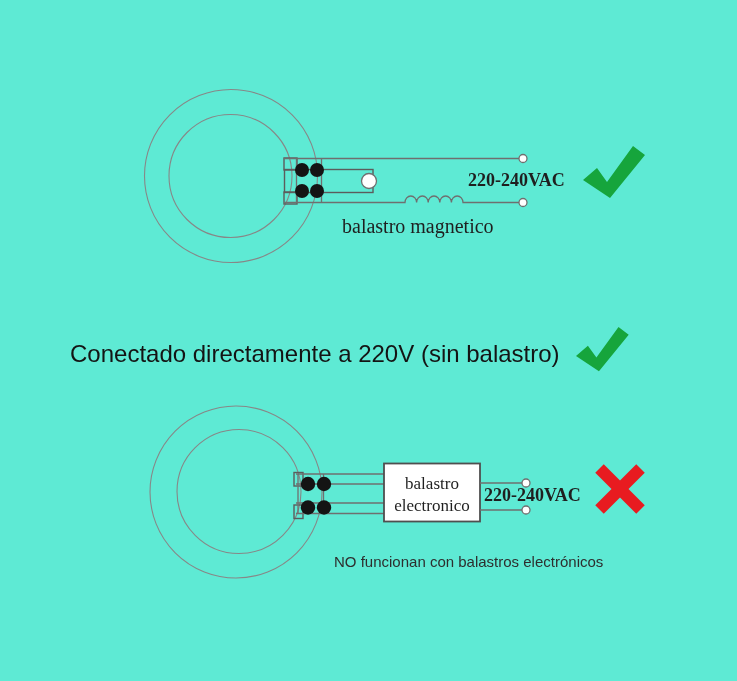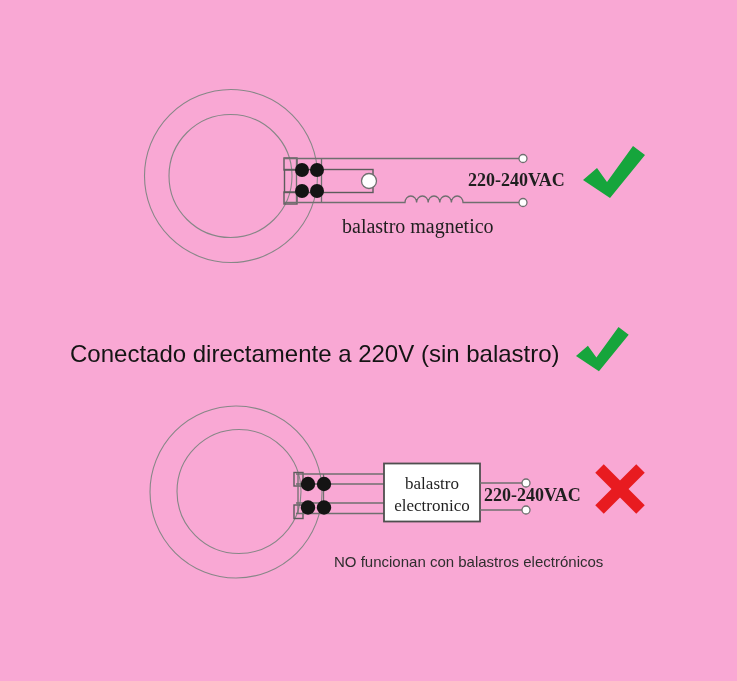--- a/index.html
+++ b/index.html
@@ -1,16 +1,16 @@
 <!DOCTYPE html>
 <html><head>
 <meta charset="utf-8">
 <style>
   html,body{margin:0;padding:0;background:#ffffff;}
-  .stage{position:relative;width:737px;height:681px;background:#f9a8d4;overflow:hidden;
+  .stage{position:relative;width:737px;height:681px;background:#5eead4;overflow:hidden;
          font-family:"Liberation Sans",sans-serif;}
   svg{display:block;}
   .ring{fill:none;stroke:#878787;stroke-width:1.1;}
   .wire{fill:none;stroke:#6f6f6f;stroke-width:1.3;}
   .frame{fill:none;stroke:#5c5c5c;stroke-width:1.4;}
   .boxr{fill:#ffffff;stroke:#4f4f4f;stroke-width:1.8;}
   .pin{fill:#141414;stroke:none;}
   .terminal{fill:#ffffff;stroke:#6f6f6f;stroke-width:1.3;}
   .starter-circle{fill:#ffffff;stroke:#6f6f6f;stroke-width:1.3;}
   .serif-label{font-family:"Liberation Serif",serif;font-size:20px;fill:#1f1f1f;}

